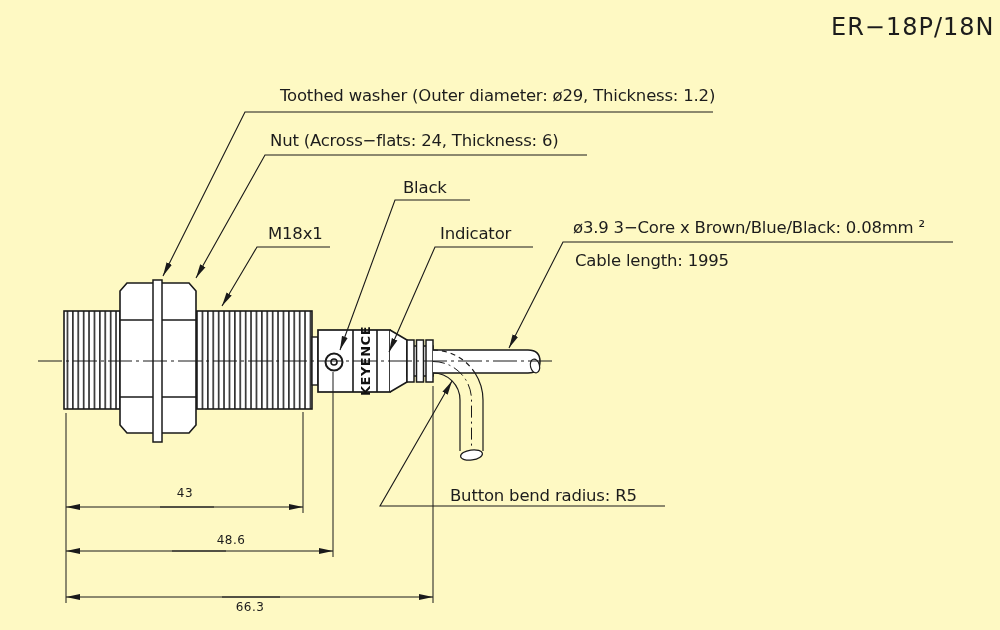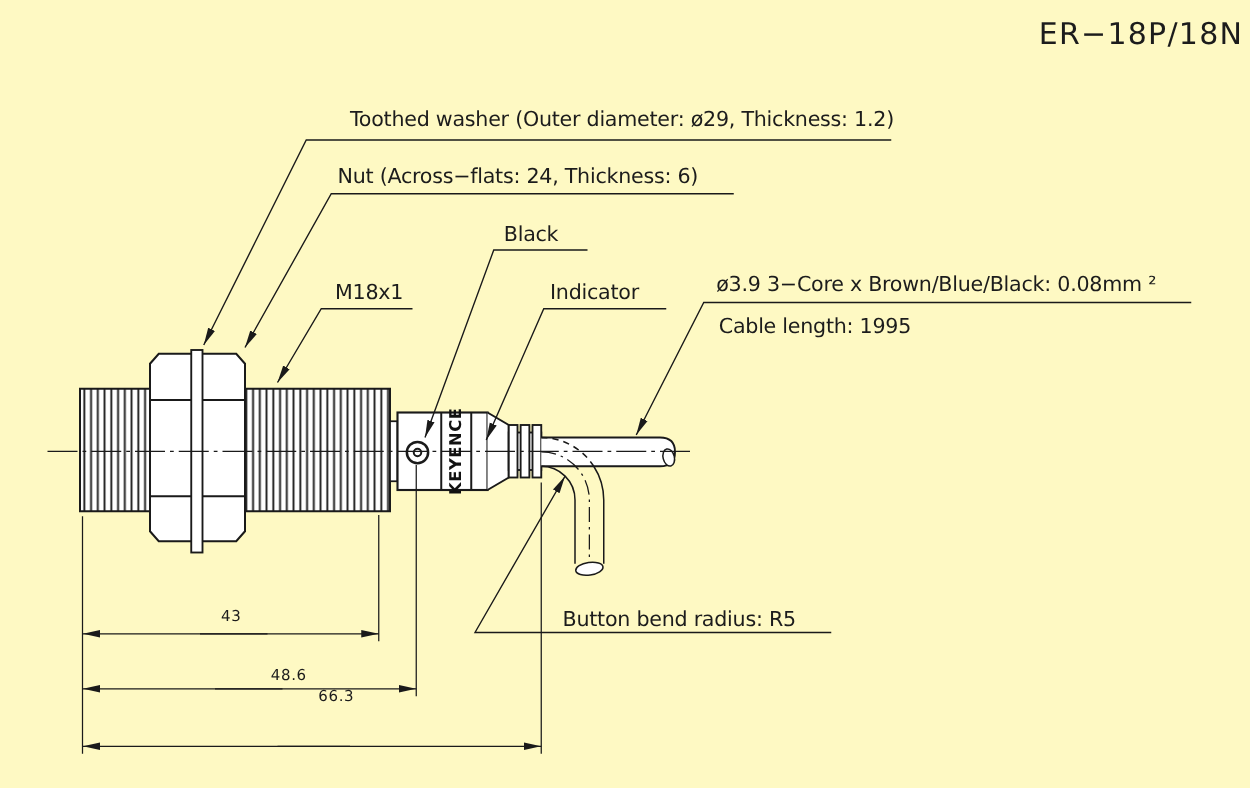--- a/index.html
+++ b/index.html
@@ -143,15 +143,15 @@
   <div class="lbl" style="left:575px; top:251px;">Cable length: 1995</div>
 
   <div class="lbl" style="left:450px; top:486px;">Button bend radius: R5</div>
 
   <div class="brand">KEYENCE</div>
 
   <div class="dim" style="left:185px; top:493px;">43</div>
 
   <div class="dim" style="left:199px; top:540px;margin-left:32px;">48.6</div>
 
-  <div class="dim" style="left:250px; top:557px;margin-left:19px;">66.3</div>
+  <div class="dim" style="left:250px; top:607px;">66.3</div>
 
 </div>
 
 </body></html>

